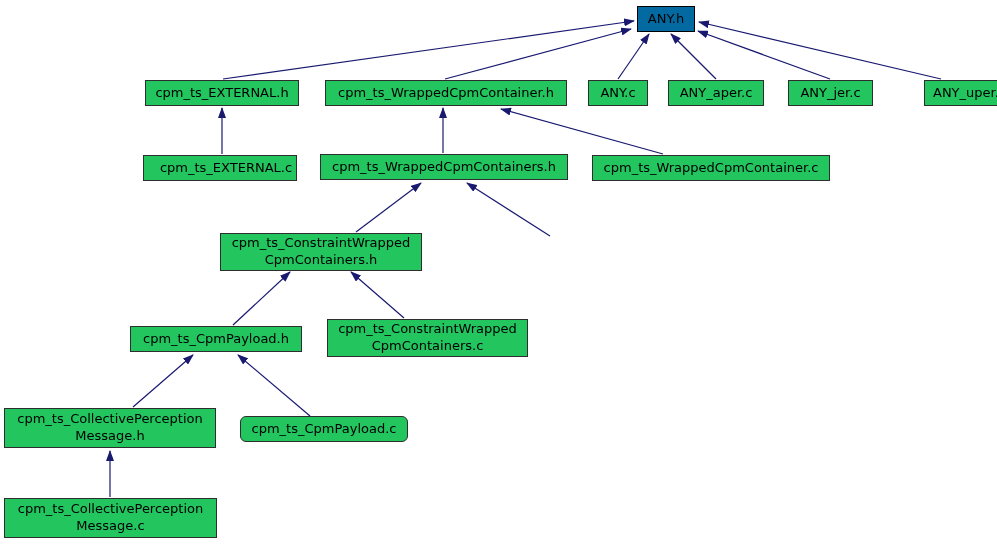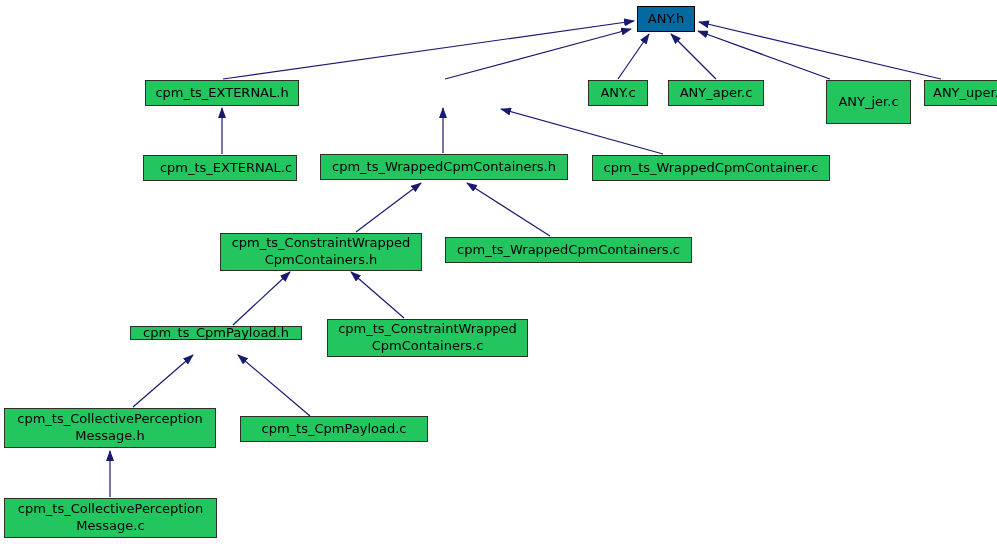--- a/index.html
+++ b/index.html
@@ -49,30 +49,33 @@
   </svg>
 
   <div class="node root" style="left:637px; top:6px; width:58px; height:26px;">
     <span>ANY.h</span>
   </div>
 
   <div class="node" style="left:145px; top:80px; width:154px; height:26px;">
     <span>cpm_ts_EXTERNAL.h</span>
   </div>
 
+  <div class="node" style="left:325px; top:80px; width:242px; height:26px;">
+    <span>cpm_ts_WrappedCpmContainer.h</span>
+  </div>
 
   <div class="node" style="left:588px; top:80px; width:60px; height:26px;">
     <span>ANY.c</span>
   </div>
 
   <div class="node" style="left:668px; top:80px; width:96px; height:26px;justify-content:center;">
     <span>ANY_aper.c</span>
   </div>
 
-  <div class="node" style="left:788px; top:80px; width:85px; height:44px;margin-left:38px;">
+  <div class="node" style="left:788px; top:80px; width:85px; height:26px;">
     <span>ANY_jer.c</span>
   </div>
 
   <div class="node" style="left:896px; top:80px; width:91px; height:26px;margin-left:28px;">
     <span>ANY_uper.c</span>
   </div>
 
   <div class="node" style="left:143px; top:155px; width:154px; height:26px;padding-left:12px;">
     <span>cpm_ts_EXTERNAL.c</span>
   </div>
@@ -83,39 +86,36 @@
 
   <div class="node" style="left:592px; top:155px; width:238px; height:26px;justify-content:center;">
     <span>cpm_ts_WrappedCpmContainer.c</span>
   </div>
 
   <div class="node" style="left:220px; top:233px; width:202px; height:38px;">
     <span>cpm_ts_ConstraintWrapped
 CpmContainers.h</span>
   </div>
 
-  <div class="node" style="left:445px; top:237px; width:247px; height:26px;">
-    <span>cpm_ts_WrappedCpmContainers.c</span>
-  </div>
 
-  <div class="node" style="left:130px; top:326px; width:172px; height:14px;">
+  <div class="node" style="left:130px; top:326px; width:172px; height:26px;">
     <span>cpm_ts_CpmPayload.h</span>
   </div>
 
   <div class="node" style="left:327px; top:319px; width:201px; height:38px;">
     <span>cpm_ts_ConstraintWrapped
 CpmContainers.c</span>
   </div>
 
   <div class="node" style="left:4px; top:408px; width:212px; height:40px;">
     <span>cpm_ts_CollectivePerception
 Message.h</span>
   </div>
 
-  <div class="node" style="left:240px; top:416px; width:188px; height:26px;">
+  <div class="node" style="left:240px; top:416px; width:168px; height:26px;border-radius:6px;">
     <span>cpm_ts_CpmPayload.c</span>
   </div>
 
   <div class="node" style="left:4px; top:498px; width:213px; height:40px;">
     <span>cpm_ts_CollectivePerception
 Message.c</span>
   </div>
 
 </div>
 

